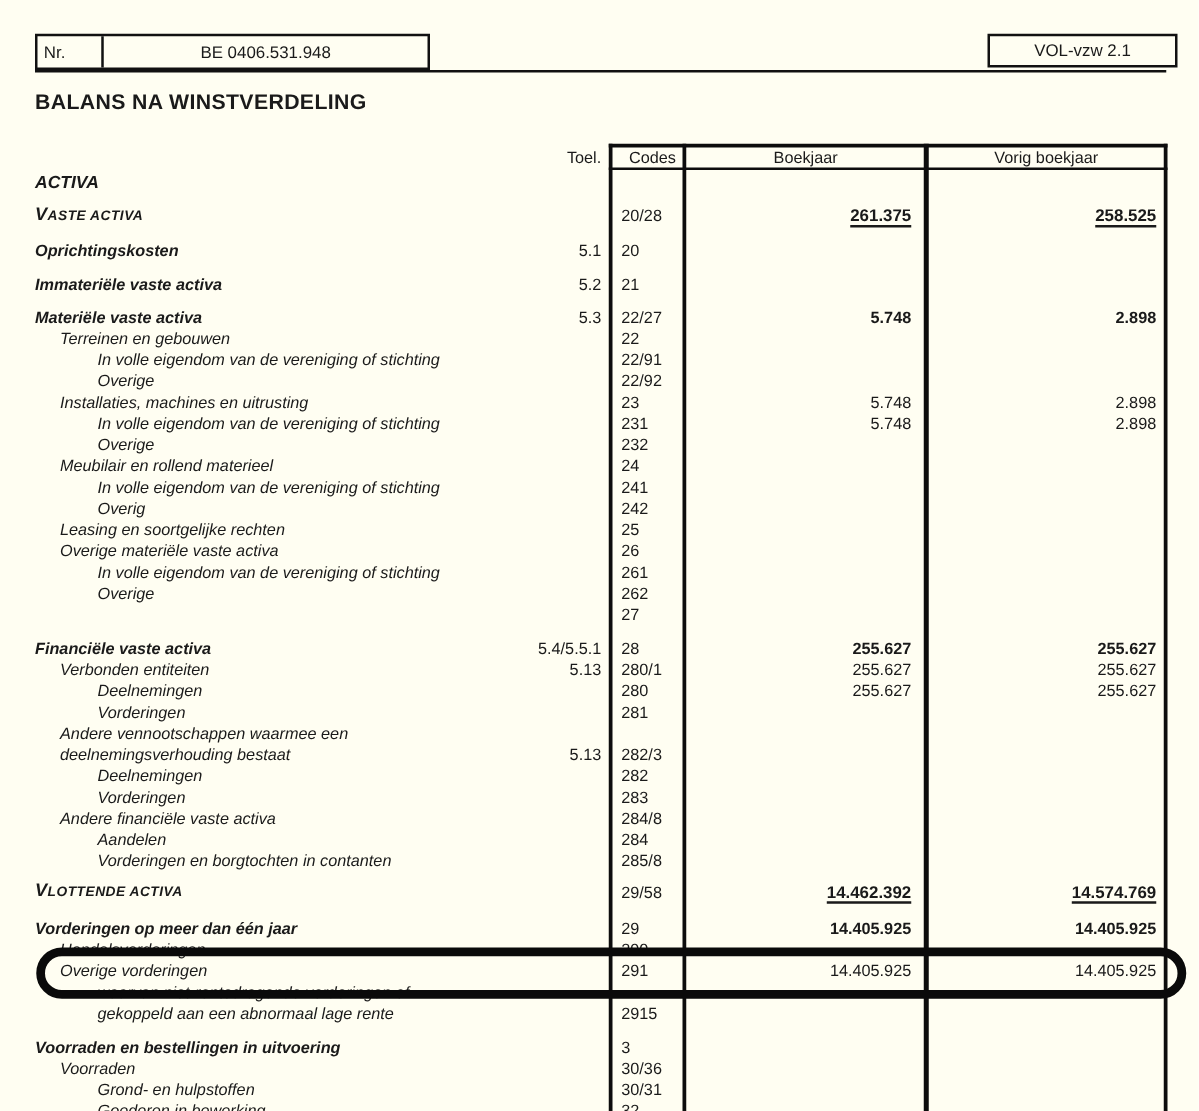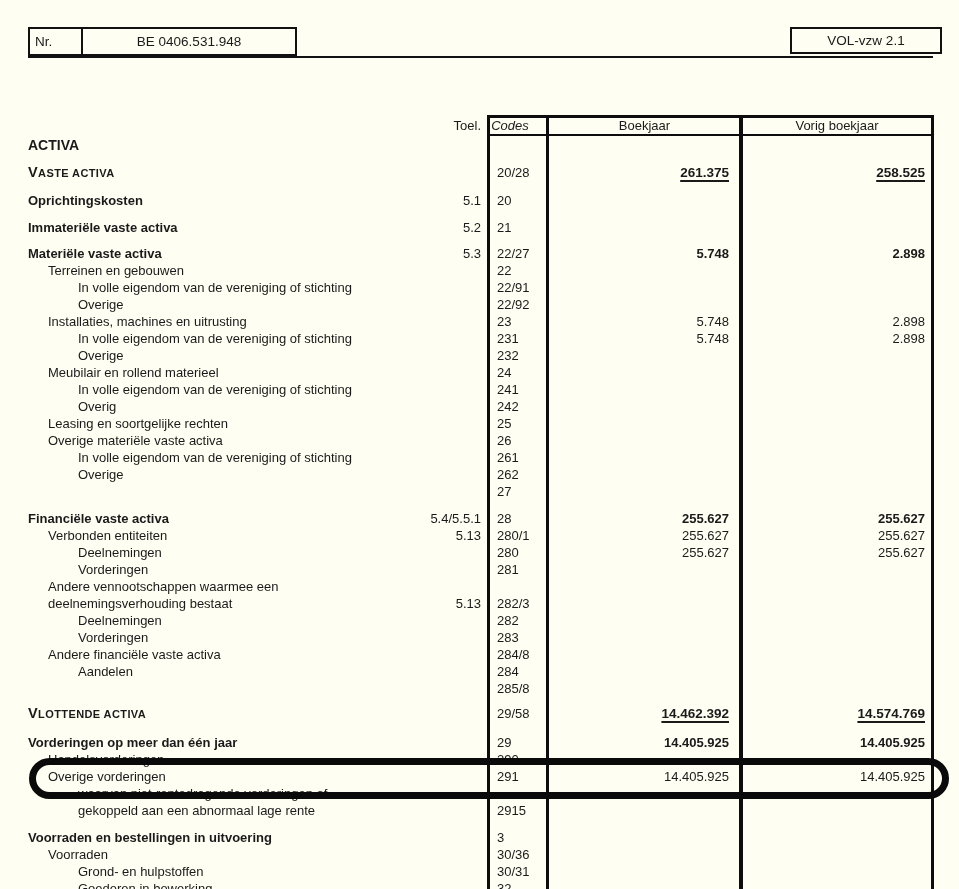--- a/index.html
+++ b/index.html
@@ -4,21 +4,21 @@
 <style>
   * { margin:0; padding:0; box-sizing:border-box; }
   html,body { background:#ffffff; }
   body { font-family:"Liberation Sans","DejaVu Sans",sans-serif; color:#1a1a1a; }
   #page {
     position:relative; width:959px; height:889px;
     background:#fffef2; overflow:hidden;
   }
   
   .nr-box {
-    position:absolute; left:28px; top:27px; width:269px; height:29px;
+    position:absolute; left:28px; top:27px; width:316px; height:29px;
     border:2px solid #111; display:flex; align-items:center;
   }
   .nr-cell { width:53px; height:100%; border-right:2px solid #111;
     display:flex; align-items:center; padding-left:5px; font-size:13.5px; }
   .num-cell { flex:1; text-align:center; font-size:13.5px; }
   .vol-box {
     position:absolute; left:790px; top:27px; width:152px; height:27px;
     border:2px solid #111; display:flex; align-items:center; justify-content:center;
     font-size:13.5px;
   }
@@ -29,26 +29,26 @@
   .vline { position:absolute; top:115px; bottom:0; background:#0d0d0d; }
   .vl-1 { left:487px; width:3px; }
   .vl-2 { left:546px; width:3px; }
   .vl-3 { left:739px; width:4px; }
   .vl-4 { left:931px; width:3px; }
   .hline { position:absolute; background:#0d0d0d; }
   .hl-top { left:487px; top:115px; width:447px; height:3px; }
   .hl-hdr { left:487px; top:134px; width:447px; height:2px; }
   .colhdr { position:absolute; top:118px; font-size:13px; }
   .hdr-toel  { left:390px; width:91px;  text-align:right; }
-  .hdr-codes { left:476px; width:68px;  text-align:center;font-style:italic; }
+  .hdr-codes { left:488px; width:68px;  text-align:center; }
   .hdr-cur   { left:552px; width:185px; text-align:center; }
   .hdr-prev  { left:745px; width:184px; text-align:center; }
   
   .row { position:absolute; left:0; width:959px; height:17px; font-size:13px; line-height:17px; }
-  .lbl { position:absolute; white-space:nowrap; }
+  .lbl { position:absolute; white-space:nowrap;font-style:italic; }
   .ind0 { left:28px; } .ind1 { left:48px; } .ind2 { left:78px; }
   .row.bold .lbl { font-weight:bold; }
   .row.section .lbl { font-weight:bold; font-size:14px; }
   .row.caps .lbl { font-weight:bold; font-size:11px; letter-spacing:.4px; }
   .row.caps .lbl::first-letter { font-size:14.5px; }
   .toel { position:absolute; left:380px; width:101px; text-align:right; }
   .code { position:absolute; left:497px; white-space:nowrap; }
   .v1 { position:absolute; left:552px; width:177px; text-align:right; }
   .v2 { position:absolute; left:748px; width:177px; text-align:right; }
   .row.vb .v1, .row.vb .v2 { font-weight:bold; }
@@ -69,20 +69,21 @@
 
   <div class="nr-box">
     <div class="nr-cell">Nr.</div>
     <div class="num-cell">BE 0406.531.948</div>
   </div>
   <div class="vol-box">
     <span>VOL-vzw 2.1</span>
   </div>
   <div class="top-rule"></div>
 
+  <div class="doc-title">BALANS NA WINSTVERDELING</div>
 
   <div class="vline vl-1"></div>
   <div class="vline vl-2"></div>
   <div class="vline vl-3"></div>
   <div class="vline vl-4"></div>
   <div class="hline hl-top"></div>
   <div class="hline hl-hdr"></div>
 
   <div class="colhdr hdr-toel">Toel.</div>
   <div class="colhdr hdr-codes">Codes</div>
@@ -217,20 +218,21 @@
       </div>
       <div class="row " style="top: 646px;">
         <span class="lbl ind1">Andere financiële vaste activa</span>
         <span class="code">284/8</span>
       </div>
       <div class="row " style="top: 663px;">
         <span class="lbl ind2">Aandelen</span>
         <span class="code">284</span>
       </div>
       <div class="row " style="top: 680px;">
+        <span class="lbl ind2">Vorderingen en borgtochten in contanten</span>
         <span class="code">285/8</span>
       </div>
       <div class="row caps vt" style="top: 705px;">
         <span class="lbl ind0">VLOTTENDE ACTIVA</span>
         <span class="code">29/58</span>
         <span class="v1">14.462.392</span>
         <span class="v2">14.574.769</span>
       </div>
       <div class="row bold vb" style="top: 734px;">
         <span class="lbl ind0">Vorderingen op meer dan één jaar</span>

